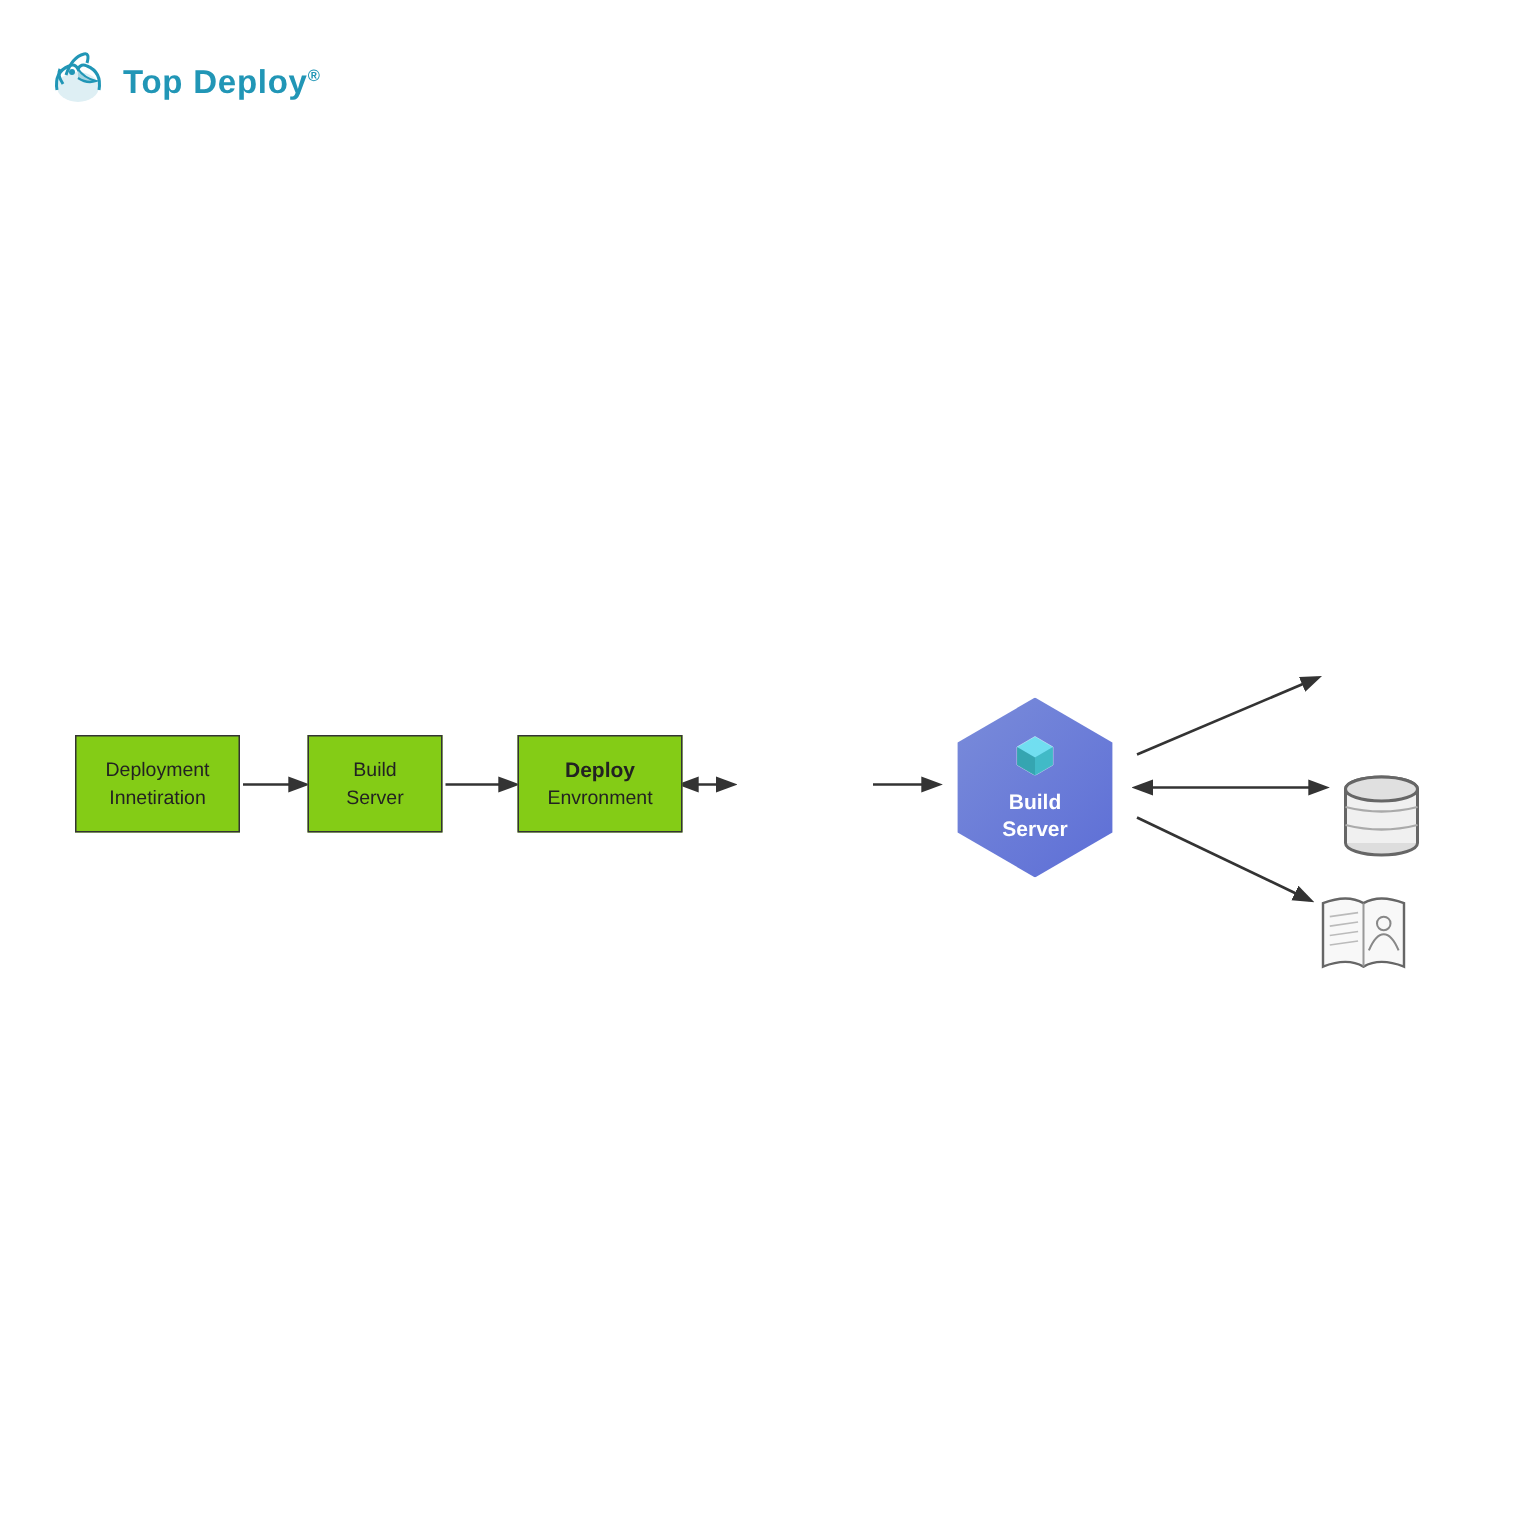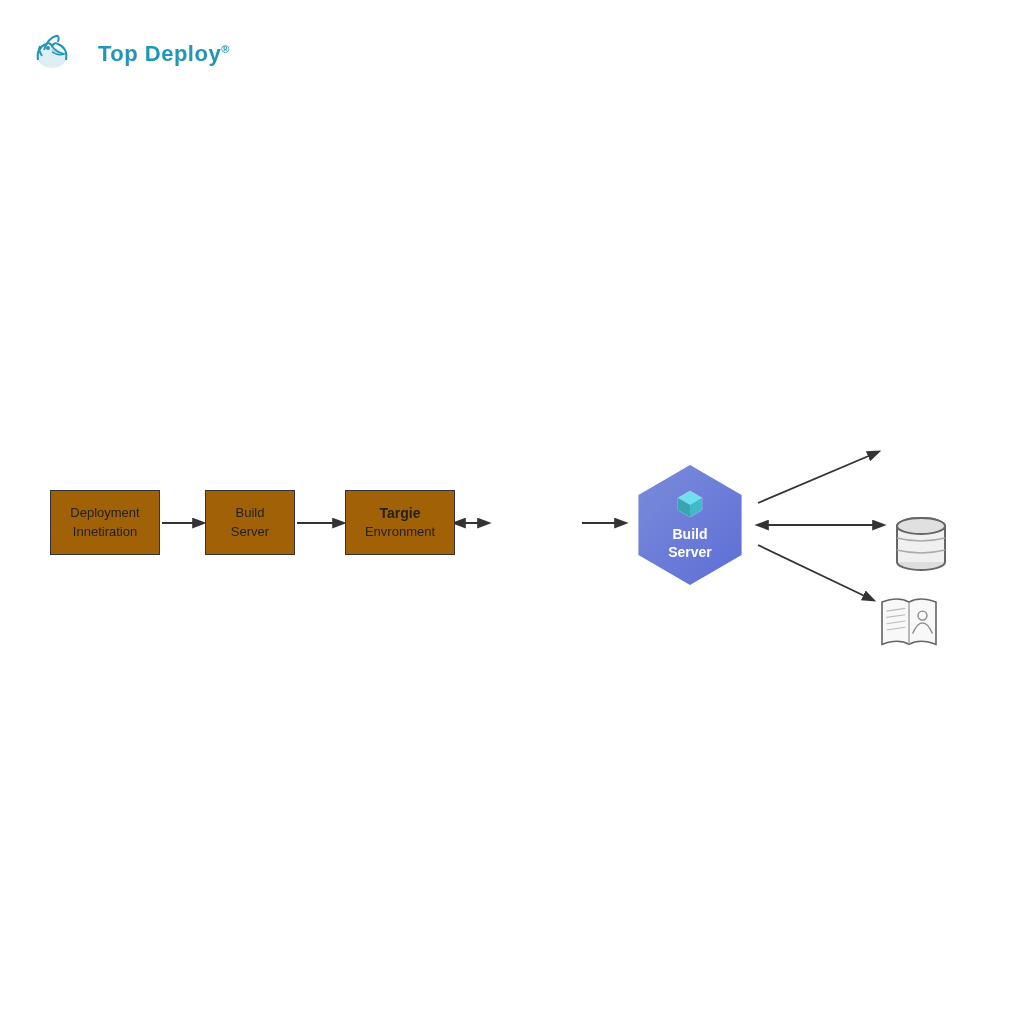--- a/index.html
+++ b/index.html
@@ -12,21 +12,21 @@
       position: relative;
     }
 
     
     .logo {
       position: absolute;
       top: 28px;
       left: 28px;
       display: flex;
       align-items: center;
-      gap: 22px;
+      gap: 6px;
     }
     .logo-icon svg {
       width: 48px;
       height: 48px;
     }
     .logo-text {
       font-size: 22px;
       font-weight: 600;
       color: #2196b6;
       letter-spacing: 0.5px;
@@ -38,21 +38,21 @@
       top: 420px;
       left: 30px;
       width: 960px;
       height: 260px;
     }
 
     
     .flow-box {
       position: absolute;
       border: 1.5px solid #333;
-      background: #a16207;
+      background: #84cc16;
       display: flex;
       align-items: center;
       justify-content: center;
       text-align: center;
       font-size: 13px;
       color: #222;
       padding: 6px;
       line-height: 1.4;
     }
 
@@ -209,21 +209,21 @@
   <div class="flow-box box-deployment">
     <span>Deployment<br>Innetiration</span>
   </div>
 
   <div class="flow-box box-build">
     <span>Build<br>Server</span>
   </div>
 
   <div class="flow-box box-targie">
     <span>
-      <span class="bold">Targie</span><br>Envronment
+      <span class="bold">Deploy</span><br>Envronment
     </span>
   </div>
 
 
   <div class="hexagon-container">
     <div class="hexagon">
       <div class="hexagon-icon">
         
         <svg width="28" height="28" viewBox="0 0 28 28" fill="none">
           <polygon points="14,2 26,9 26,21 14,28 2,21 2,9" fill="#5de0e6" opacity="0.7" stroke="#fff" stroke-width="0.5"></polygon>

